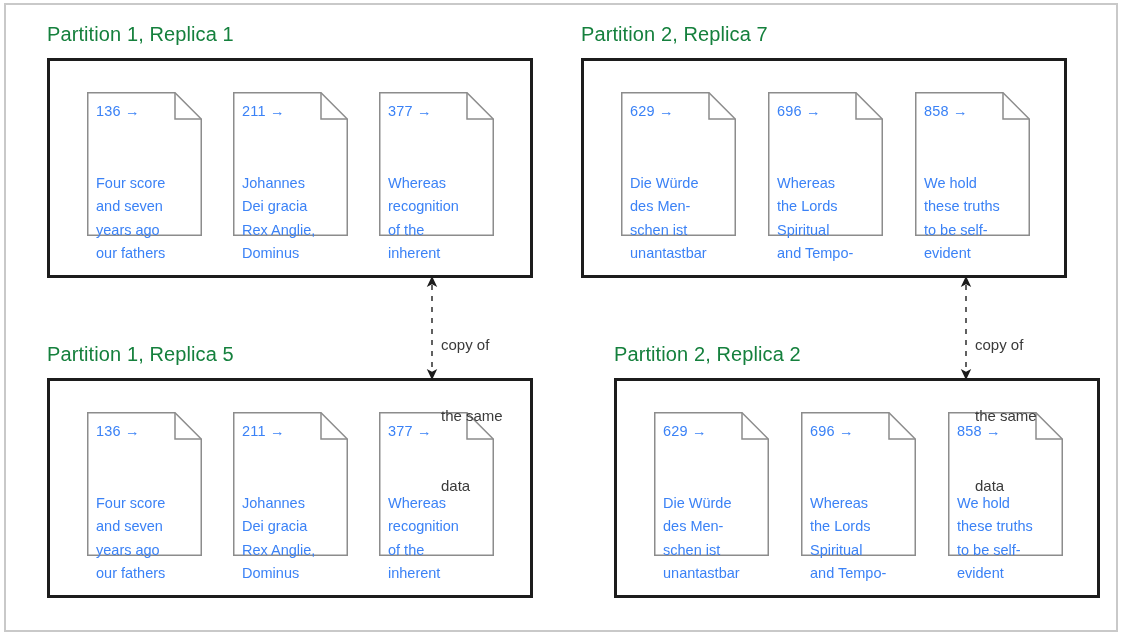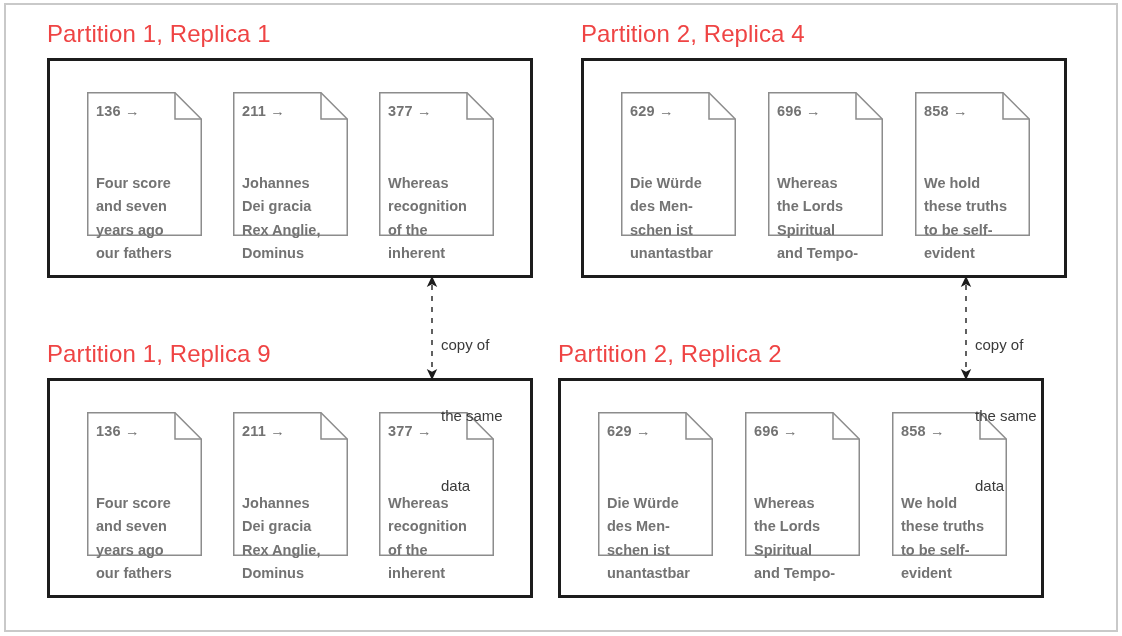--- a/index.html
+++ b/index.html
@@ -35,23 +35,23 @@
 
   
   .quadrant {
     position: absolute;
   }
 
   .partition-title {
     position: absolute;
     left: 0;
     top: 0;
-    font-size: 24px;
+    font-size: 20px;
     line-height: 28px;
-    color: #ef4444;
+    color: #15803d;
     letter-spacing: 0.1px;
     white-space: nowrap;
   }
 
   .replica-box {
     position: absolute;
     left: 0;
     box-sizing: border-box;
     border: 3px solid #1c1c1c;
     background: #ffffff;
@@ -71,22 +71,21 @@
     height: 100%;
     display: block;
   }
   .doc-card .doc-text {
     position: absolute;
     left: 9px;
     top: 8px;
     right: 5px;
     font-size: 14.5px;
     line-height: 23.5px;
-    color: #737373;
-    font-weight: bold;
+    color: #3b82f6;
   }
   .doc-card .doc-key {
     display: block;
     white-space: nowrap;
     letter-spacing: 0.2px;
   }
   .doc-card .doc-value {
     display: block;
     margin-top: 48px;
   }
@@ -174,21 +173,21 @@
             <span>of the</span>
             <span>inherent</span>
           </span>
         </div>
       </div>
 
     </div>
   </div>
 
   <div class="quadrant" style="left:581px; top:20px; width:486px; height:258px;">
-    <div class="partition-title">Partition 2, Replica 4</div>
+    <div class="partition-title">Partition 2, Replica 7</div>
     <div class="replica-box" style="top:38px; width:486px; height:220px;">
 
       <div class="doc-card" style="left:37px;">
         <svg class="doc-shape" viewBox="0 0 115 144" preserveAspectRatio="none">
           <path d="M0.75 0.75 H88 L114.25 27 V143.25 H0.75 Z" fill="#ffffff" stroke="#8c8c8c" stroke-width="1.5"></path>
           <path d="M88 0.75 V27 H114.25" fill="none" stroke="#8c8c8c" stroke-width="1.5"></path>
         </svg>
         <div class="doc-text">
           <span class="doc-key">629 →</span>
           <span class="doc-value">
@@ -229,21 +228,21 @@
             <span>to be self-</span>
             <span>evident</span>
           </span>
         </div>
       </div>
 
     </div>
   </div>
 
   <div class="quadrant" style="left:47px; top:340px; width:486px; height:258px;">
-    <div class="partition-title">Partition 1, Replica 9</div>
+    <div class="partition-title">Partition 1, Replica 5</div>
     <div class="replica-box" style="top:38px; width:486px; height:220px;">
 
       <div class="doc-card" style="left:37px;">
         <svg class="doc-shape" viewBox="0 0 115 144" preserveAspectRatio="none">
           <path d="M0.75 0.75 H88 L114.25 27 V143.25 H0.75 Z" fill="#ffffff" stroke="#8c8c8c" stroke-width="1.5"></path>
           <path d="M88 0.75 V27 H114.25" fill="none" stroke="#8c8c8c" stroke-width="1.5"></path>
         </svg>
         <div class="doc-text">
           <span class="doc-key">136 →</span>
           <span class="doc-value">
@@ -283,21 +282,21 @@
             <span>recognition</span>
             <span>of the</span>
             <span>inherent</span>
           </span>
         </div>
       </div>
 
     </div>
   </div>
 
-  <div class="quadrant" style="left:558px; top:340px; width:486px; height:258px;">
+  <div class="quadrant" style="left:614px; top:340px; width:486px; height:258px;">
     <div class="partition-title">Partition 2, Replica 2</div>
     <div class="replica-box" style="top:38px; width:486px; height:220px;">
 
       <div class="doc-card" style="left:37px;">
         <svg class="doc-shape" viewBox="0 0 115 144" preserveAspectRatio="none">
           <path d="M0.75 0.75 H88 L114.25 27 V143.25 H0.75 Z" fill="#ffffff" stroke="#8c8c8c" stroke-width="1.5"></path>
           <path d="M88 0.75 V27 H114.25" fill="none" stroke="#8c8c8c" stroke-width="1.5"></path>
         </svg>
         <div class="doc-text">
           <span class="doc-key">629 →</span>

